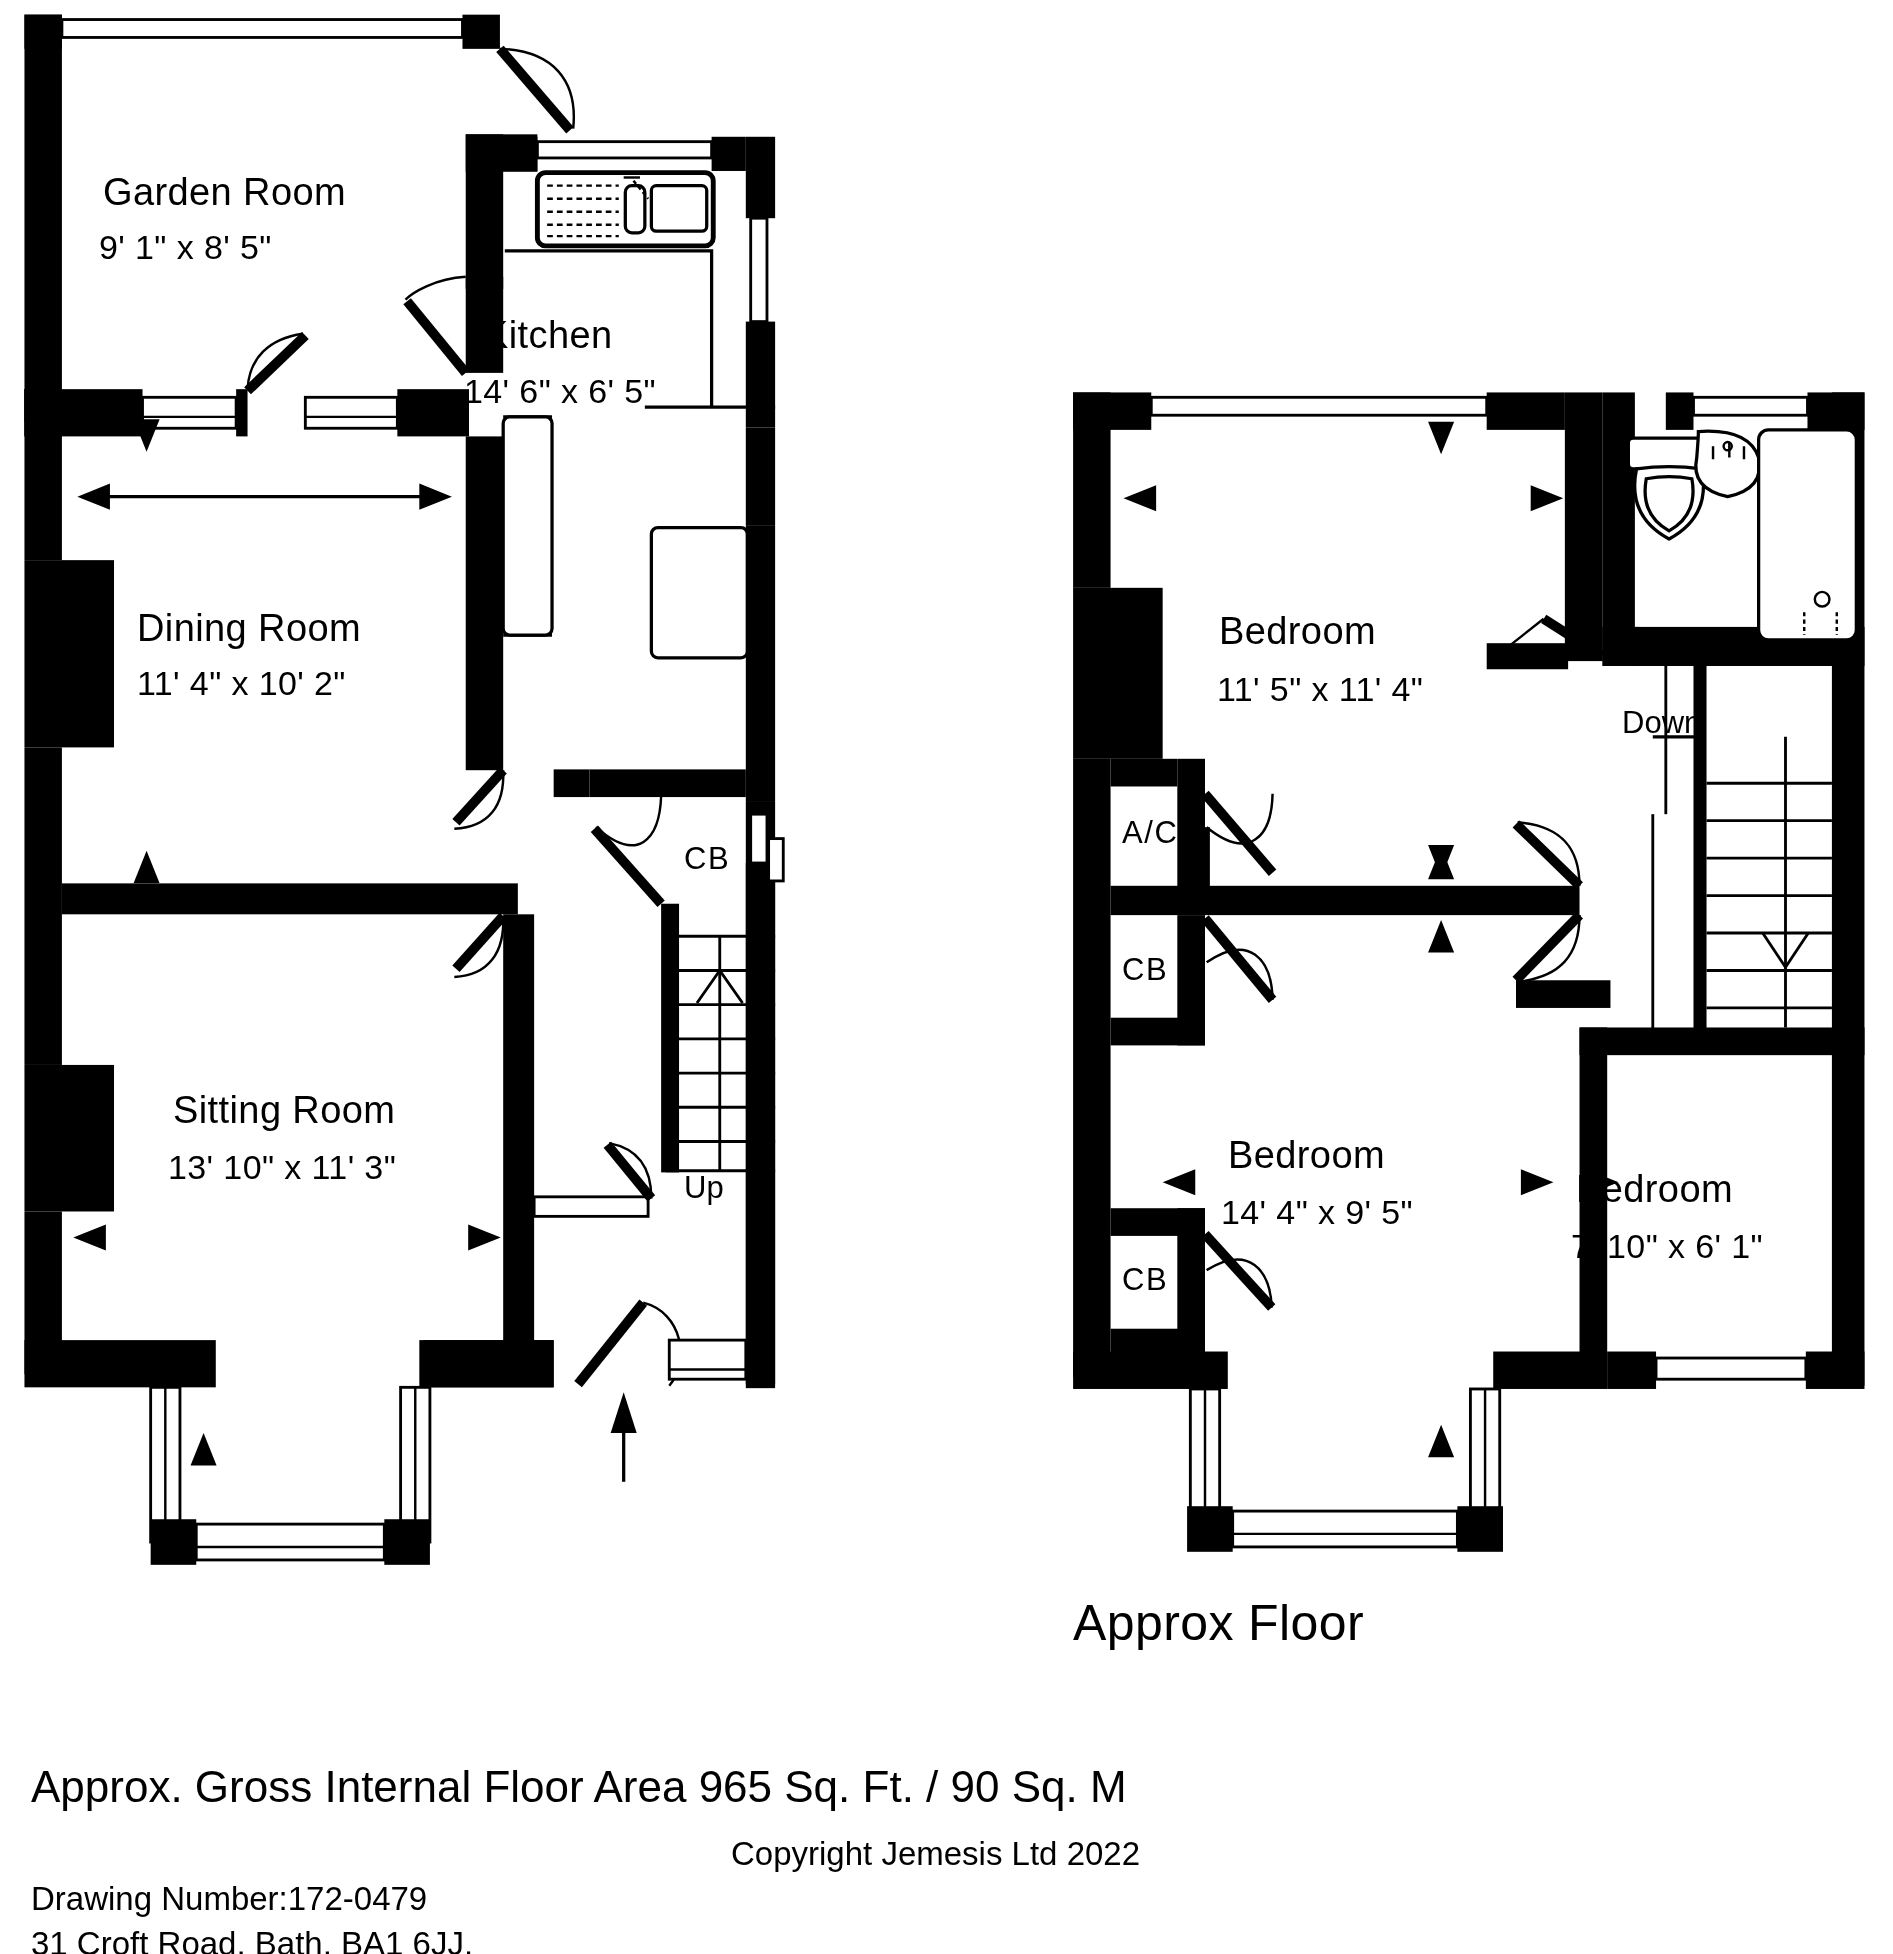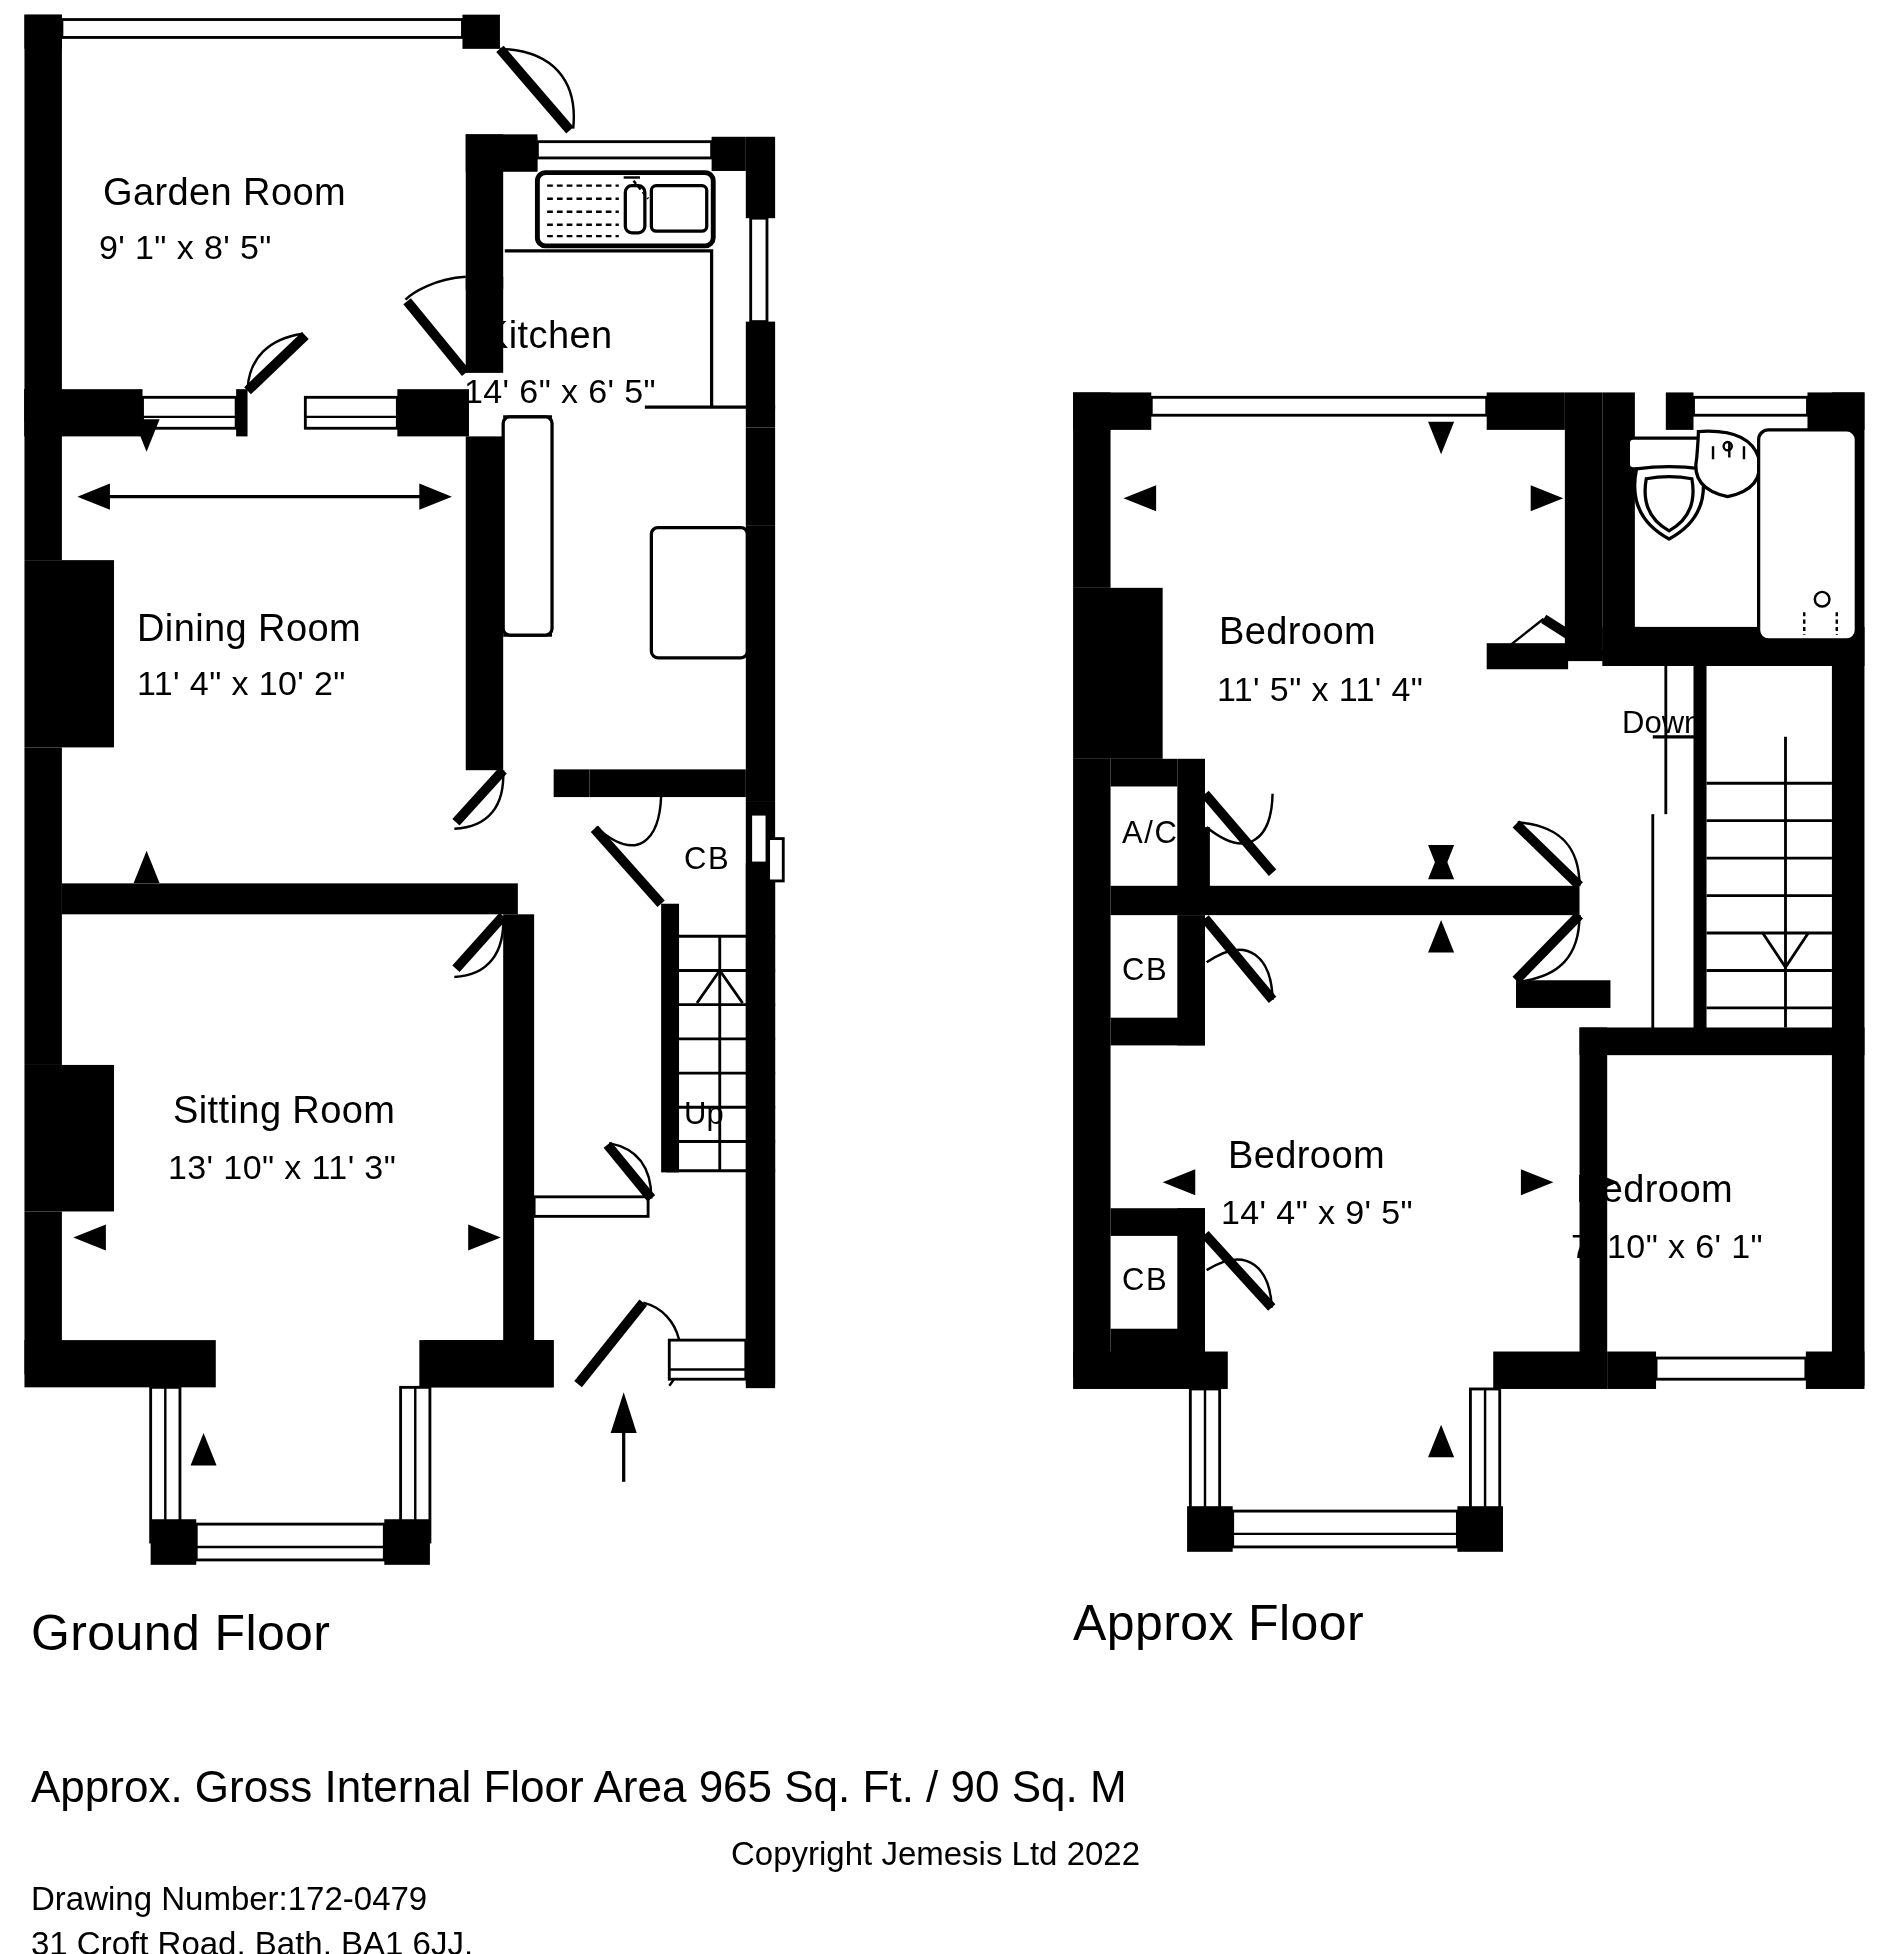--- a/index.html
+++ b/index.html
@@ -357,23 +357,22 @@
 
   <div class="lbl room-name" style="left:137px; top:609px;">Dining Room</div>
   <div class="lbl room-dim" style="left:137px; top:666px;"></div>
   <div class="lbl room-dim" style="left:137px; top:666px;">11' 4" x 10' 2"</div>
 
   <div class="lbl room-name" style="left:173px; top:1091px;">Sitting Room</div>
   <div class="lbl room-dim" style="left:168px; top:1150px;">13' 10" x 11' 3"</div>
 
   <div class="lbl tag" style="left:684px; top:843px;">CB</div>
 
-  <div class="lbl nav-lbl" style="left:684px; top:1098px;text-align:center;">Up</div>
-
-  <div class="lbl floor-title" style="left:31px; top:1608px;">Ground Floor</div>
+  <div class="lbl nav-lbl" style="left:684px; top:1172px;text-align:center;">Up</div>
+
 
   <div class="lbl room-name" style="left:1219px; top:612px;">Bedroom</div>
   <div class="lbl room-dim" style="left:1217px; top:672px;">11' 5" x 11' 4"</div>
 
   <div class="lbl room-name" style="left:1228px; top:1136px;">Bedroom</div>
   <div class="lbl room-dim" style="left:1221px; top:1195px;">14' 4" x 9' 5"</div>
 
   <div class="lbl room-name" style="left:1576px; top:1170px;">Bedroom</div>
   <div class="lbl room-dim" style="left:1571px; top:1229px;">7' 10" x 6' 1"</div>
 

